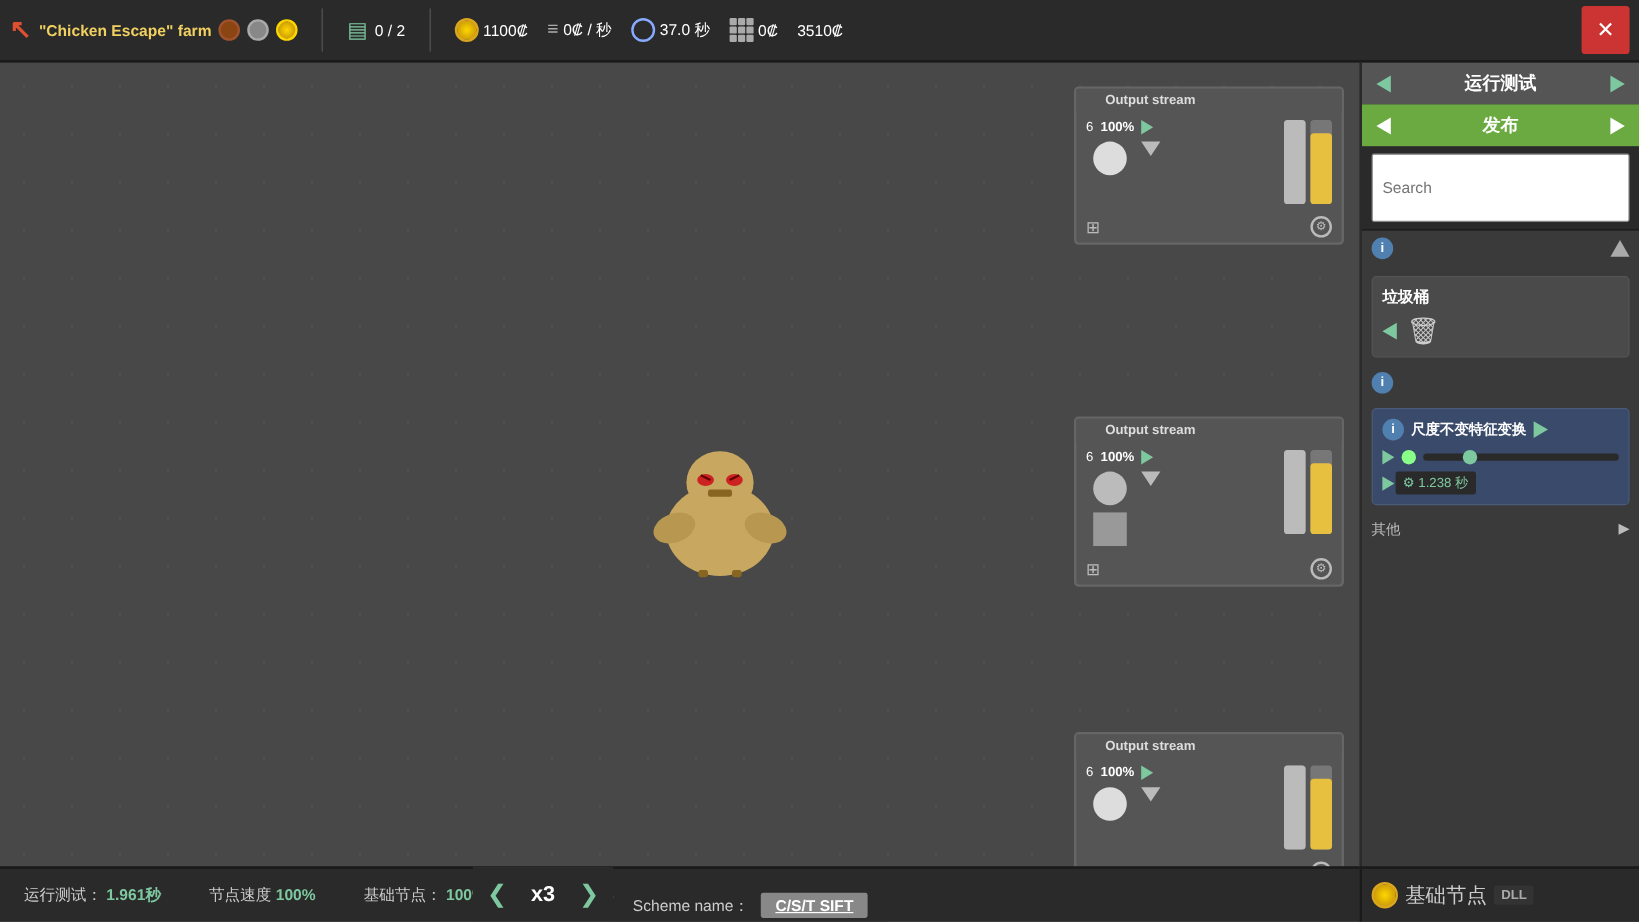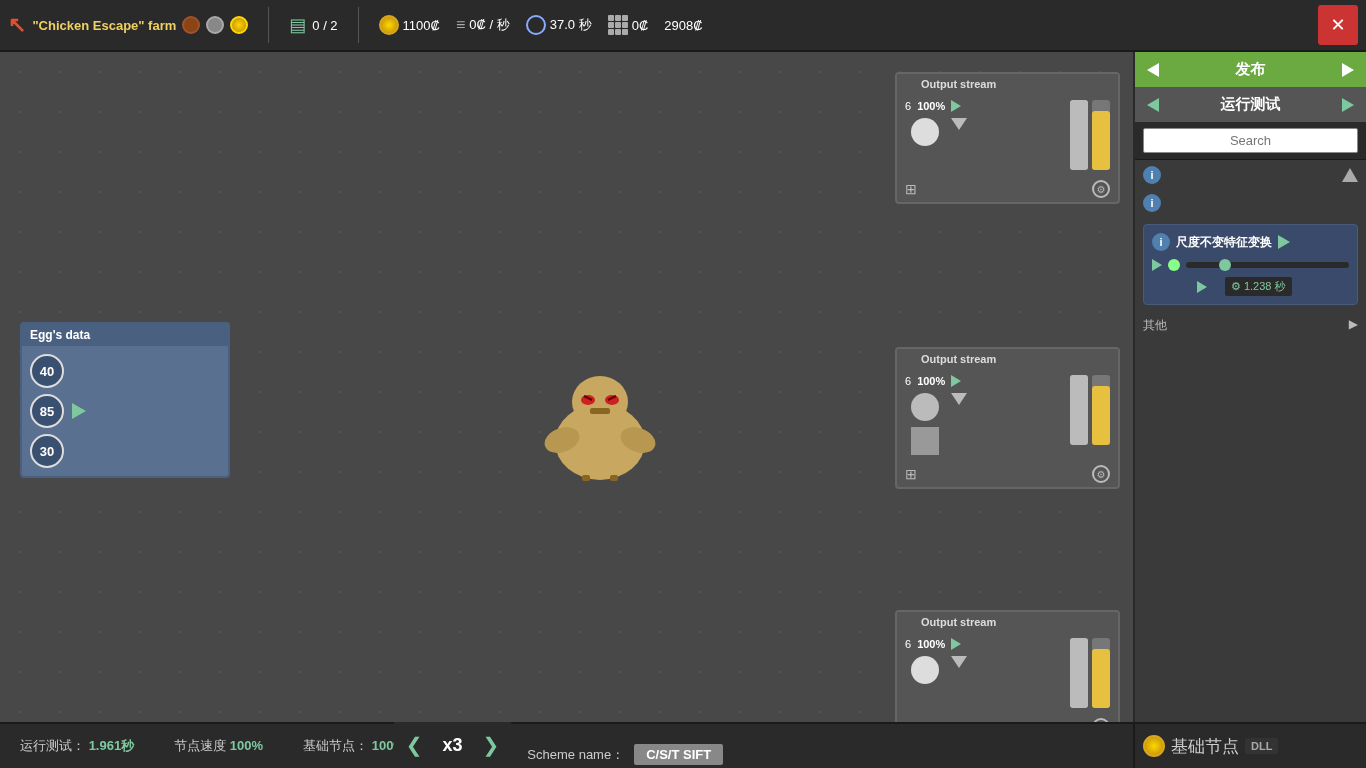--- a/index.html
+++ b/index.html
@@ -279,24 +279,23 @@
       background: #2a2a2a;
       border-bottom: 1px solid #1a1a1a;
       display: flex;
       align-items: center;
     }
     #search-input {
       background: #fff;
       border: 1px solid #888;
       border-radius: 2px;
       width: 100%;
-      padding: 4px 8px;
+      padding: 20px 8px;
       font-size: 13px;
       color: #333;
-      text-align: center;
     }
 
     
     .info-btn {
       background: #5080b0;
       color: #fff;
       border-radius: 50%;
       width: 18px;
       height: 18px;
       display: inline-flex;
@@ -378,22 +377,21 @@
       width: 12px; height: 12px;
       background: #7ec8a0;
       border-radius: 50%;
       position: absolute;
       top: -3px;
       left: 20%;
     }
     .rp-mini-row {
       display: flex;
       align-items: center;
-      gap: 18px;
-      margin-left: 45px;
+      gap: 1px;
     }
     .time-display {
       background: #2a2a2a;
       color: #7ec8a0;
       font-size: 11px;
       padding: 2px 6px;
       border-radius: 2px;
     }
     .rp-other {
       color: #bbb;
@@ -469,20 +467,21 @@
       pointer-events: all;
       margin-top: 19px;
     }
     .scheme-value {
       background: #888;
       color: #fff;
       padding: 3px 12px;
       border-radius: 2px;
       font-size: 13px;
       font-weight: bold;
+      text-decoration: underline;
     }
 
     
     #right-bottom-bar {
       position: absolute;
       bottom: 0;
       right: 0;
       width: 233px;
       height: 46px;
       background: #2a2a2a;
@@ -605,43 +604,28 @@
         <span></span>
         <span></span>
       <span></span>
         <span></span>
         <span></span>
     </div>
     <span>0₡</span>
   </div>
 
   <div class="top-stat">
-    <span>2908₡</span>
+    <span>3510₡</span>
   </div>
 
   <button class="exit-btn">✕</button>
 </div>
 
 <div id="main-area">
 
-  <div id="egg-data-panel">
-    <div id="egg-data-header">Egg's data</div>
-    <div id="egg-data-body">
-      <div class="egg-stat">
-        <div class="egg-stat-circle">40</div>
-      </div>
-      <div class="egg-stat">
-        <div class="egg-stat-circle">85</div>
-        <div class="play-btn-small"></div>
-      </div>
-      <div class="egg-stat">
-        <div class="egg-stat-circle">30</div>
-      </div>
-    </div>
-  </div>
 
   <div class="output-panel" style="top:20px;left:895px;">
     <div class="output-header">Output stream</div>
     <div class="op-inner">
       <div class="op-left">
         <div style="display:flex;align-items:center;gap:6px;">
           <span style="color:#fff;font-size:11px;">6</span>
           <span style="color:#fff;font-size:11px;font-weight:bold;">100%</span>
         </div>
         <div class="output-circle"></div>
@@ -775,43 +759,50 @@
       <span>Scheme name：</span>
       <span class="scheme-value">C/S/T SIFT</span>
     </div>
   </div>
 
 </div>
 
 <div id="right-panel">
   <div id="right-top">
 
+    <div class="rp-btn rp-run">
+      <div class="rp-arrow-left"></div>
+      <span>运行测试</span>
+      <div class="rp-arrow-right"></div>
+    </div>
+
     <div class="rp-btn rp-publish">
       <div class="rp-arrow-left" style="border-right-color:#fff;"></div>
       <span>发布</span>
       <div class="rp-pub-arrow-right"></div>
     </div>
 
-    <div class="rp-btn rp-run">
-      <div class="rp-arrow-left"></div>
-      <span>运行测试</span>
-      <div class="rp-arrow-right"></div>
-    </div>
-
     <div id="search-box">
       <input id="search-input" type="text" class="" placeholder="Search" style="">
     </div>
 
     <div style="display:flex;justify-content:space-between;align-items:center;padding:6px 8px;">
       <div class="info-btn">i</div>
       <div class="scroll-arrow-up"></div>
     </div>
 
   </div>
 
+  <div class="rp-card">
+    <div class="rp-card-title">垃圾桶</div>
+    <div style="display:flex;align-items:center;gap:8px;">
+      <div class="rp-arrow-left" style="border-right-color:#7ec8a0;"></div>
+      <span class="trash-icon">🗑</span>
+    </div>
+  </div>
 
   <div style="display:flex;justify-content:space-between;align-items:center;padding:4px 8px;">
     <div class="info-btn">i</div>
   </div>
 
   <div class="rp-card-blue">
     <div class="rp-card-blue-header">
       <div class="info-btn">i</div>
       <span class="rp-card-blue-title">尺度不变特征变换</span>
       <div class="rp-arrow-right" style="border-left-color:#7ec8a0;"></div>

